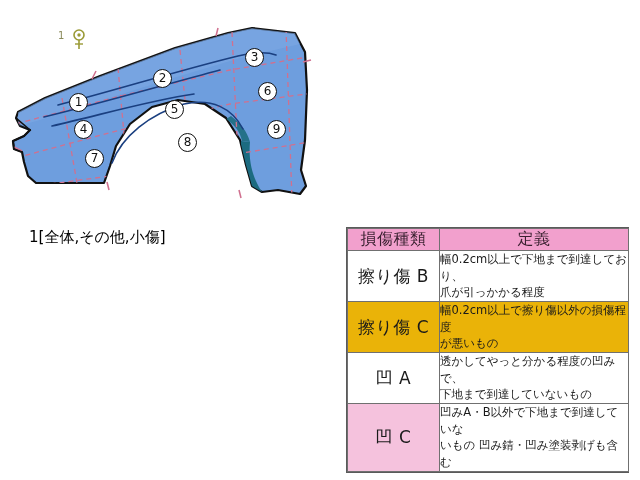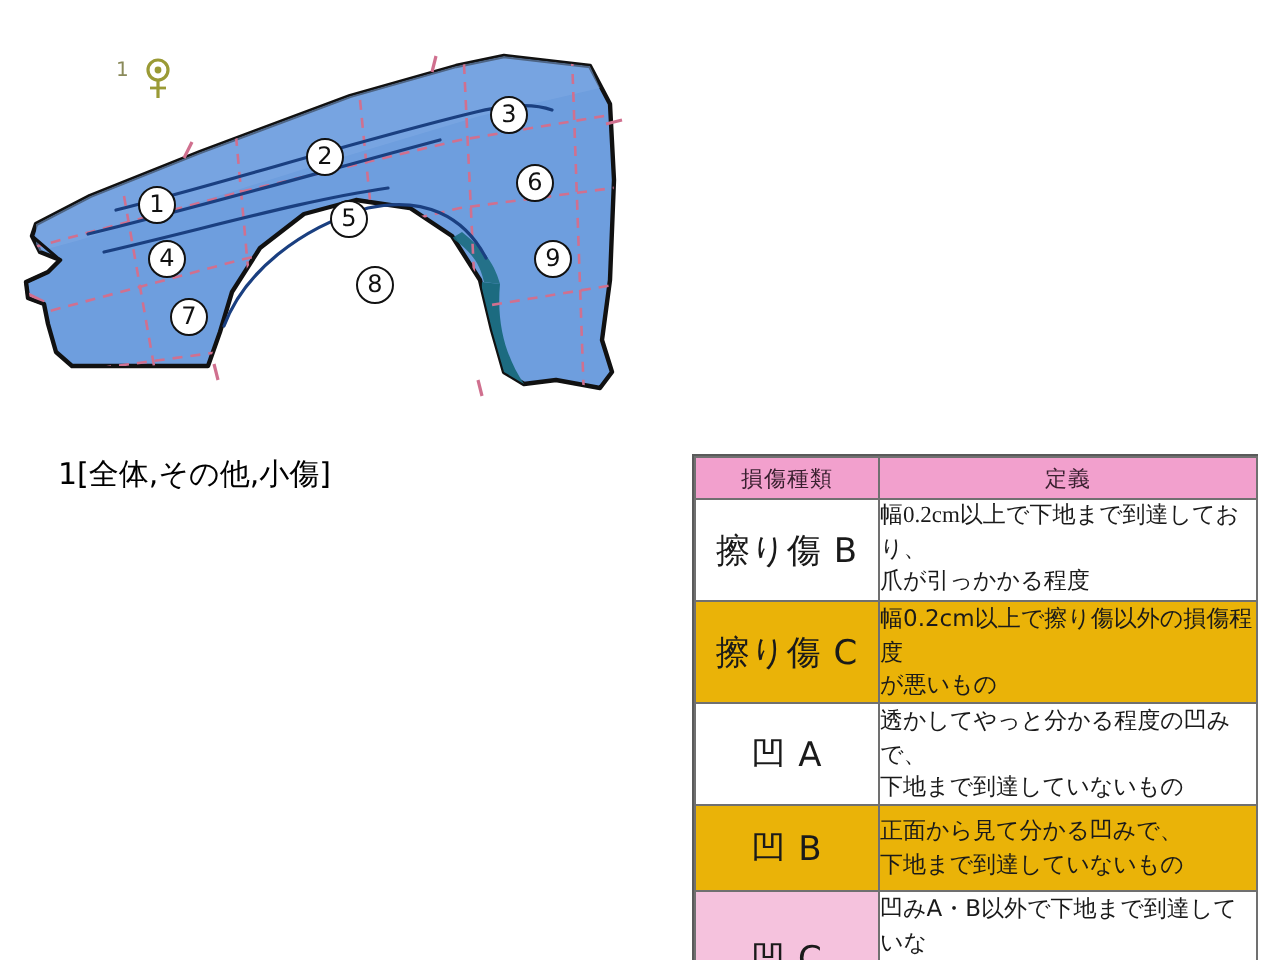--- a/index.html
+++ b/index.html
@@ -95,21 +95,21 @@
     padding: 0;
     vertical-align: middle;
     font-weight: normal;
   }
   .col-kind   { width: 92px; }
   .col-def    { width: 189px; }
 
   th.hdr {
     background: #f2a0cd;
     color: #3a2030;
-    font-size: 11px;
+    font-size: 16px;
     height: 20px;
     text-align: center;
     letter-spacing: 0.5px;
     font-family: "DejaVu Sans", "Liberation Sans", sans-serif;
   }
 
   td.kind-cell {
     text-align: center;
     font-size: 17px;
     color: #1a1a1a;
@@ -237,38 +237,33 @@
       </colgroup>
     <thead>
       <tr>
         <th class="hdr">損傷種類</th>
         <th class="hdr">定義</th>
       </tr>
     </thead>
     <tbody id="damage-table-body">
         <tr class="row-white">
           <td class="kind-cell">擦り傷  B</td>
-          <td class="def-cell" style="white-space: pre-line; font-family: Liberation Serif, serif;">幅0.2cm以上で下地まで到達しており、
+          <td class="def-cell" style="white-space: pre-line;">幅0.2cm以上で下地まで到達しており、
 爪が引っかかる程度</td>
         </tr>
         <tr class="row-pink">
           <td class="kind-cell">擦り傷  C</td>
           <td class="def-cell" style="white-space: pre-line;">幅0.2cm以上で擦り傷以外の損傷程度
 が悪いもの</td>
         </tr>
         <tr class="row-white">
           <td class="kind-cell">凹  A</td>
           <td class="def-cell" style="white-space: pre-line;">透かしてやっと分かる程度の凹みで、
 下地まで到達していないもの</td>
         </tr>
-        <tr class="row-pink">
-          <td class="kind-cell">凹  B</td>
-          <td class="def-cell" style="white-space: pre-line;">正面から見て分かる凹みで、
-下地まで到達していないもの</td>
-        </tr>
         <tr class="row-split">
           <td class="kind-cell">凹  C</td>
           <td class="def-cell" style="white-space: pre-line;">凹みA・B以外で下地まで到達していな
 いもの  凹み錆・凹み塗装剥げも含む</td>
         </tr>
       </tbody>
   </table>
 </div>
 
 </body></html>

